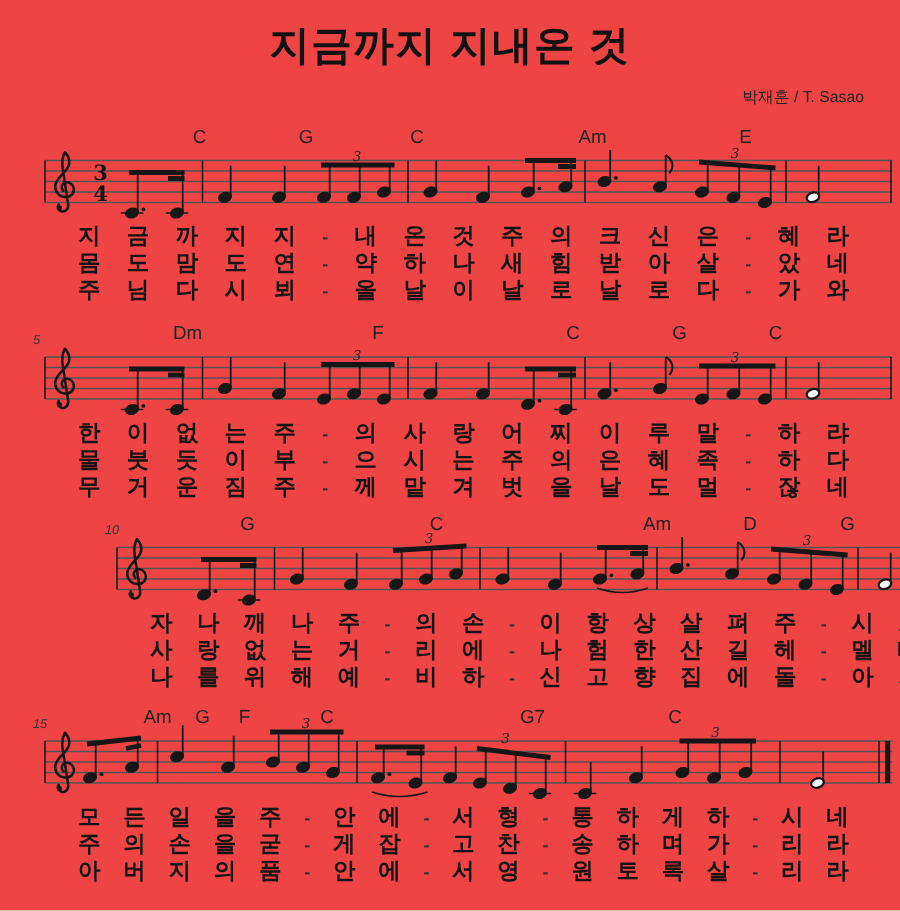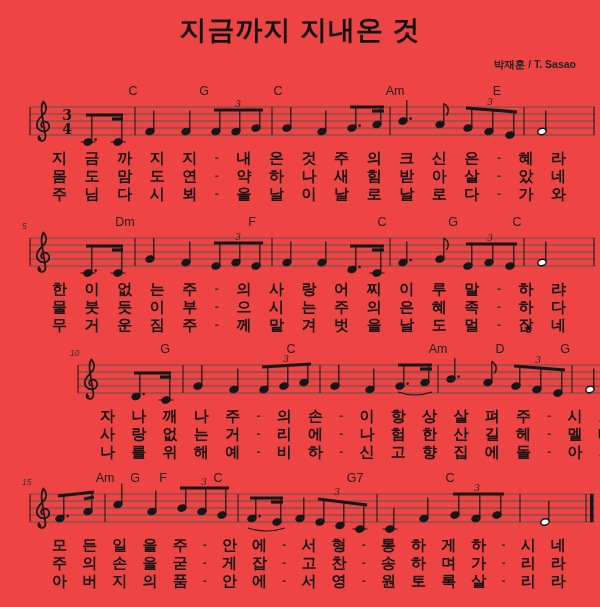--- a/index.html
+++ b/index.html
@@ -2,21 +2,21 @@
 <html><head>
 <meta charset="utf-8">
 <style>
   html,body{margin:0;padding:0;background:#fff;}
   #page{position:relative;width:600px;height:607px;background:#ef4444;overflow:hidden;
         font-family:"Liberation Sans","DejaVu Sans",sans-serif;color:#161616;}
   .title{position:absolute;top:12px;left:0;width:100%;text-align:center;
          font-size:27px;font-weight:800;letter-spacing:1px;color:#111;}
   .subtitle{position:absolute;top:47px;left:0;width:100%;text-align:center;
             font-size:12.5px;font-weight:600;color:#222;}
-  .credit{position:absolute;top:58px;right:24px;font-size:10.5px;font-weight:700;color:#222;}
+  .credit{position:absolute;top:58px;right:24px;font-size:10.5px;font-weight:400;color:#222;}
   .system{position:absolute;left:0;width:600px;}
   .system svg{display:block;}
   .lyric-row{position:absolute;left:52px;width:514px;height:18px;display:flex;
              justify-content:space-between;align-items:center;}
   .syl{font-size:15px;font-weight:700;color:#141414;line-height:18px;white-space:nowrap;}
   .hyph{font-size:12px;font-weight:700;color:#333;line-height:18px;}
   .chordtext{font-size:12.5px;fill:#222;font-family:"Liberation Sans","DejaVu Sans",sans-serif;}
   .mnum{font-size:8.5px;fill:#333;font-style:italic;}
   .tsig{font-size:14px;font-weight:bold;fill:#111;font-family:"DejaVu Serif",serif;}
   .tup{font-size:9px;font-style:italic;fill:#222;font-family:"DejaVu Serif",serif;}

